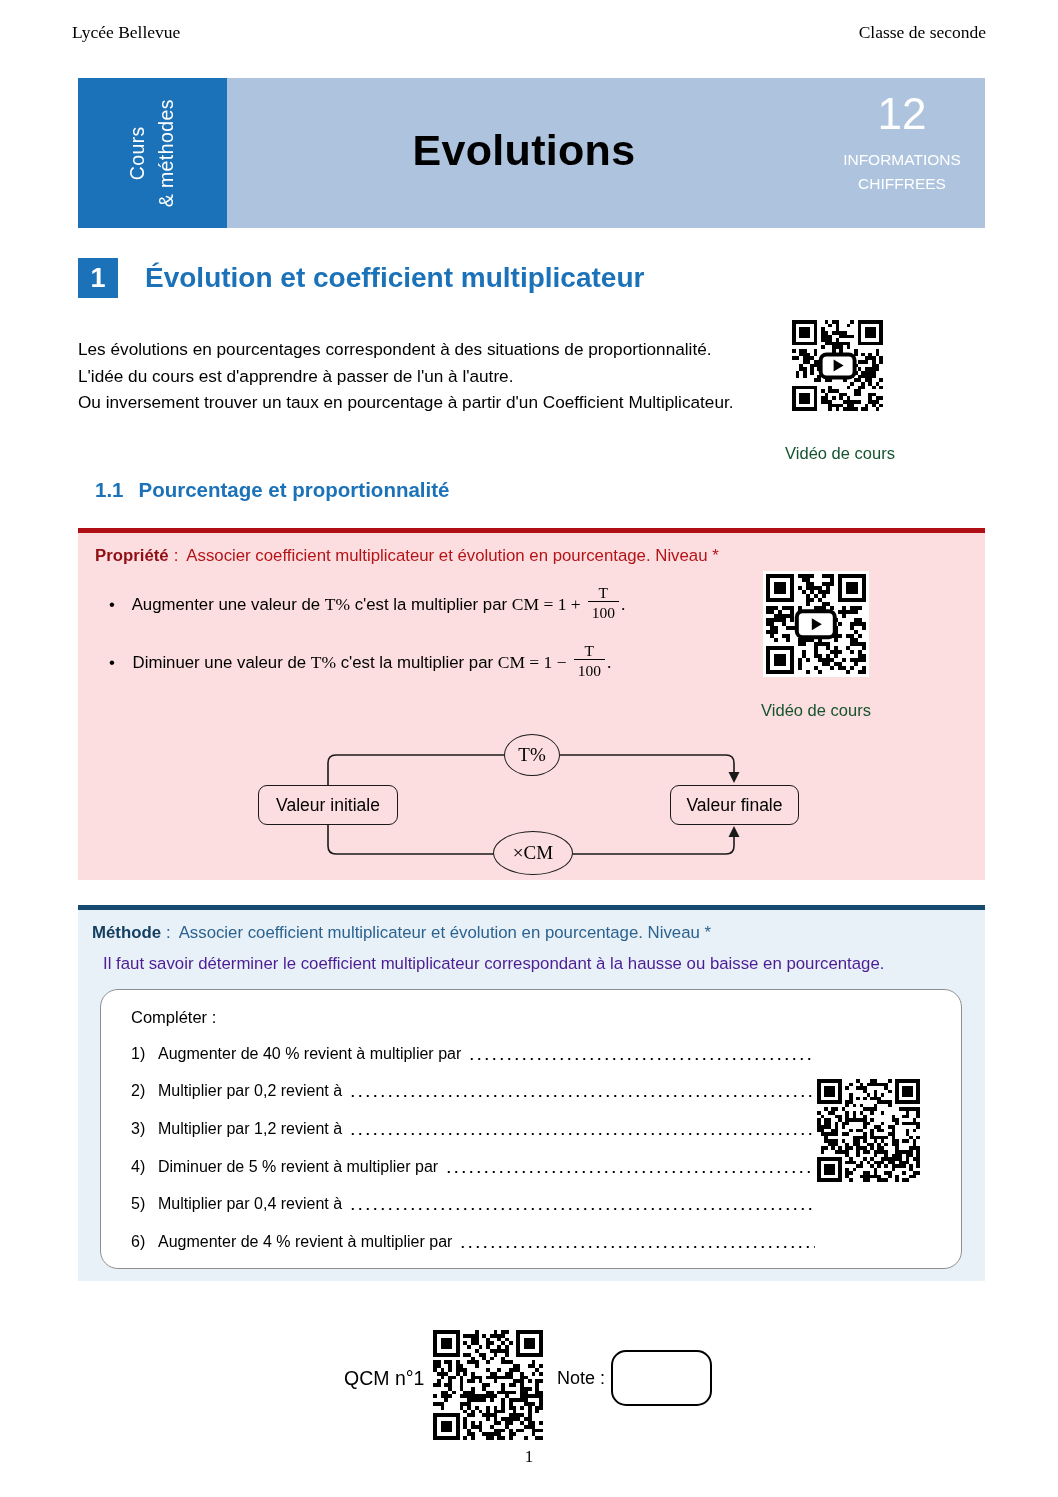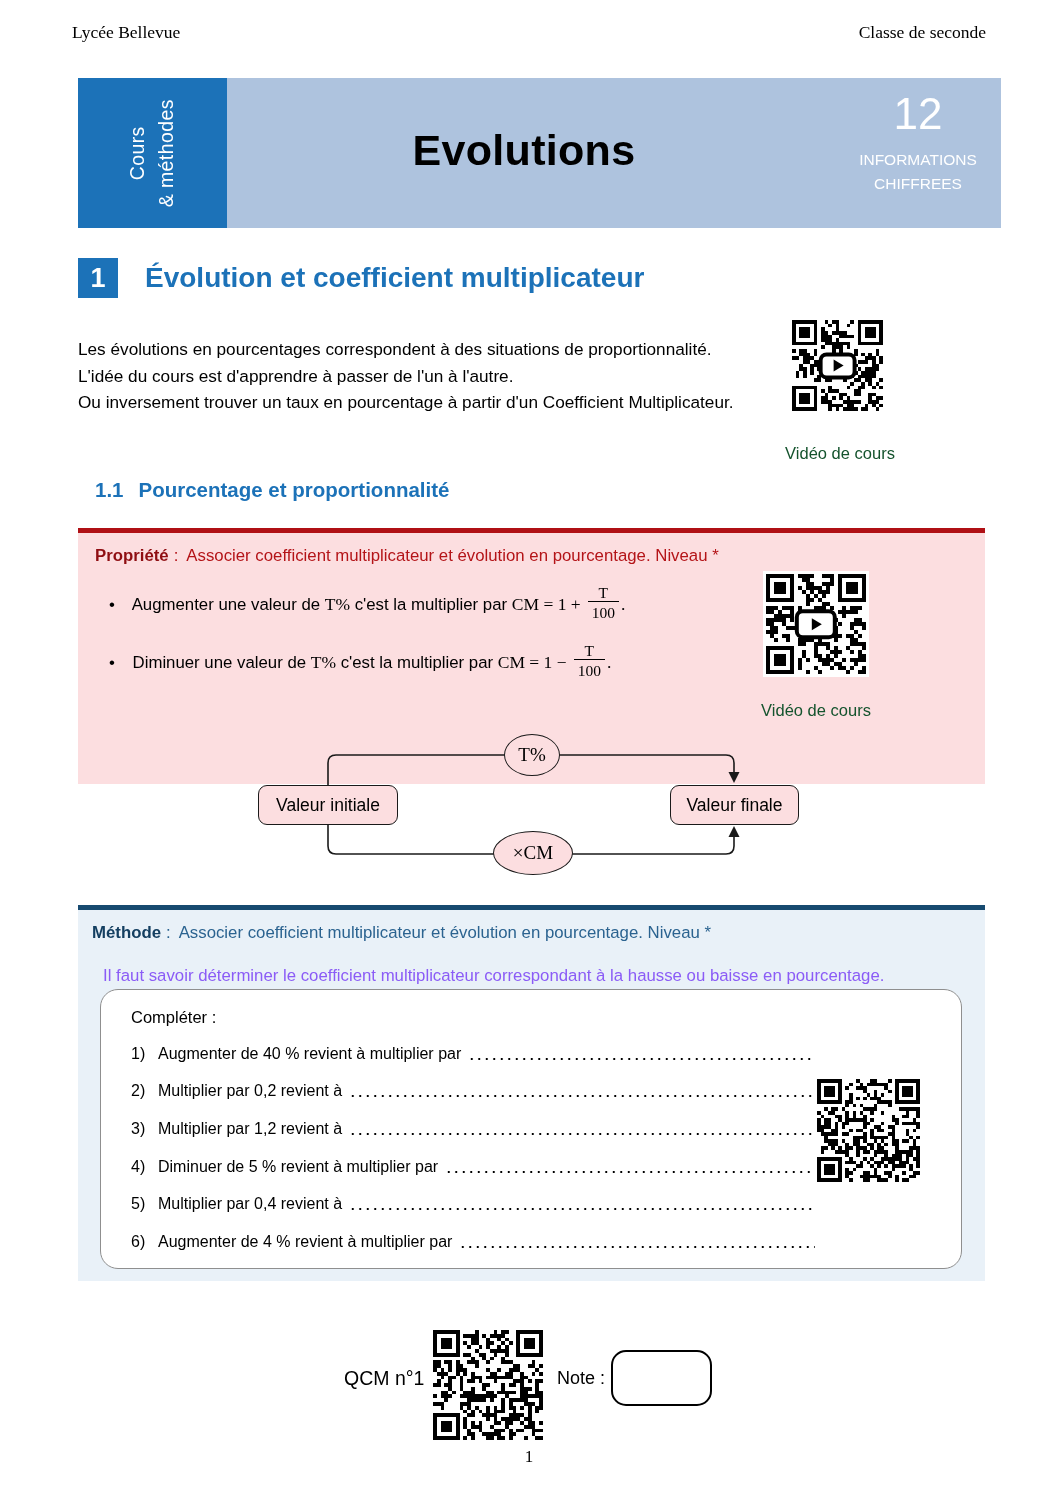--- a/index.html
+++ b/index.html
@@ -20,21 +20,21 @@
   .hdr{position:absolute;top:22px;font-family:"Liberation Serif",serif;font-size:17.5px;}
   .hdr-left{left:72px;}
   .hdr-right{right:72px;}
 
   
   .banner{position:absolute;left:78px;top:78px;width:907px;height:150px;}
   .banner-side{position:absolute;left:0;top:0;width:149px;height:150px;background:var(--blue);
                display:flex;align-items:center;justify-content:center;}
   .side-label{transform:rotate(-90deg);color:#fff;font-size:19.5px;line-height:1.5;
               text-align:center;white-space:nowrap;letter-spacing:.4px;}
-  .banner-main{position:absolute;left:149px;top:0;width:758px;height:150px;background:var(--banner-light);padding-left:16px;}
+  .banner-main{position:absolute;left:149px;top:0;width:758px;height:150px;background:var(--banner-light);}
   .banner-title{position:absolute;left:0;top:48px;width:594px;text-align:center;
                 font-size:43px;font-weight:bold;color:#000;letter-spacing:.3px;}
   .banner-right{position:absolute;right:2px;top:11px;width:162px;text-align:center;color:#fff;}
   .banner-num{font-size:44px;line-height:1.15;font-weight:normal;}
   .banner-sub{margin-top:8px;font-size:15.5px;line-height:1.6;}
 
   
   .section-head{position:absolute;left:78px;top:258px;display:flex;align-items:center;gap:27px;}
   .section-num{width:40px;height:40px;background:var(--blue);color:#fff;font-size:27px;font-weight:bold;
                display:flex;align-items:center;justify-content:center;}
@@ -57,21 +57,21 @@
           border-bottom:6.5px solid transparent;margin-left:2px;}
   .vid-cap{position:absolute;width:160px;text-align:center;font-size:16.5px;color:#14532d;}
   .cap1{left:760px;top:444px;}
   .cap2{left:658px;top:168px;}
 
   
   .subsection{position:absolute;left:95px;top:478px;color:var(--blue);font-size:20.5px;font-weight:bold;}
   .subsection .ss-num{margin-right:15px;}
 
   
-  .prop-box{position:absolute;left:78px;top:528px;width:907px;height:256px;background:var(--pink);
+  .prop-box{position:absolute;left:78px;top:528px;width:907px;height:352px;background:var(--pink);
             border-top:5px solid #B01015;box-sizing:border-box;}
   .prop-head{position:absolute;left:17px;top:13px;font-size:16.8px;color:var(--red-txt);}
   .prop-head .lbl{font-weight:bold;color:var(--red-dark);}
   .head-colon{margin:0 8px 0 5px;}
   .bullet{position:absolute;left:31px;font-size:16.8px;line-height:46px;white-space:nowrap;}
   .bullet::before{content:"•";margin-right:13px;}
   .b0{top:48px;}
   .b1{top:106px;}
   .math{font-family:"Liberation Serif",serif;font-size:17.5px;}
   .frac{display:inline-block;text-align:center;vertical-align:middle;line-height:normal;
@@ -90,21 +90,21 @@
         display:flex;align-items:center;justify-content:center;
         font-family:"Liberation Serif",serif;font-size:19px;box-sizing:border-box;}
   .dell-top{left:426px;top:5px;width:56px;height:42px;}
   .dell-bottom{left:415px;top:102px;width:80px;height:44px;}
 
   
   .meth-box{position:absolute;left:78px;top:905px;width:907px;height:376px;background:var(--meth-bg);
             border-top:5px solid #174A70;box-sizing:border-box;}
   .meth-head{position:absolute;left:14px;top:13px;font-size:16.8px;color:var(--navy-txt);}
   .meth-head .lbl{font-weight:bold;color:var(--navy);}
-  .meth-sub{position:absolute;left:25px;top:56px;font-size:16.8px;color:#8b5cf6;}
+  .meth-sub{position:absolute;left:25px;top:44px;font-size:16.8px;color:#4c1d95;}
   .inner-box{position:absolute;left:22px;top:79px;width:862px;height:280px;background:#fff;
              border:1.2px solid #8f8f8f;border-radius:18px;box-sizing:border-box;}
   .completer{position:absolute;left:30px;top:18px;font-size:16.5px;}
   .items{position:absolute;left:30px;top:45px;width:684px;}
   .item{display:flex;align-items:center;height:37.6px;font-size:16px;}
   .item .no{width:27px;flex:none;}
   .item .leader{flex:1;height:4px;margin-left:7px;position:relative;top:5px;
                 background-image:radial-gradient(circle,#000 1.15px,transparent 1.5px);
                 background-size:7.5px 4px;background-repeat:repeat-x;background-position:0 50%;}
 

